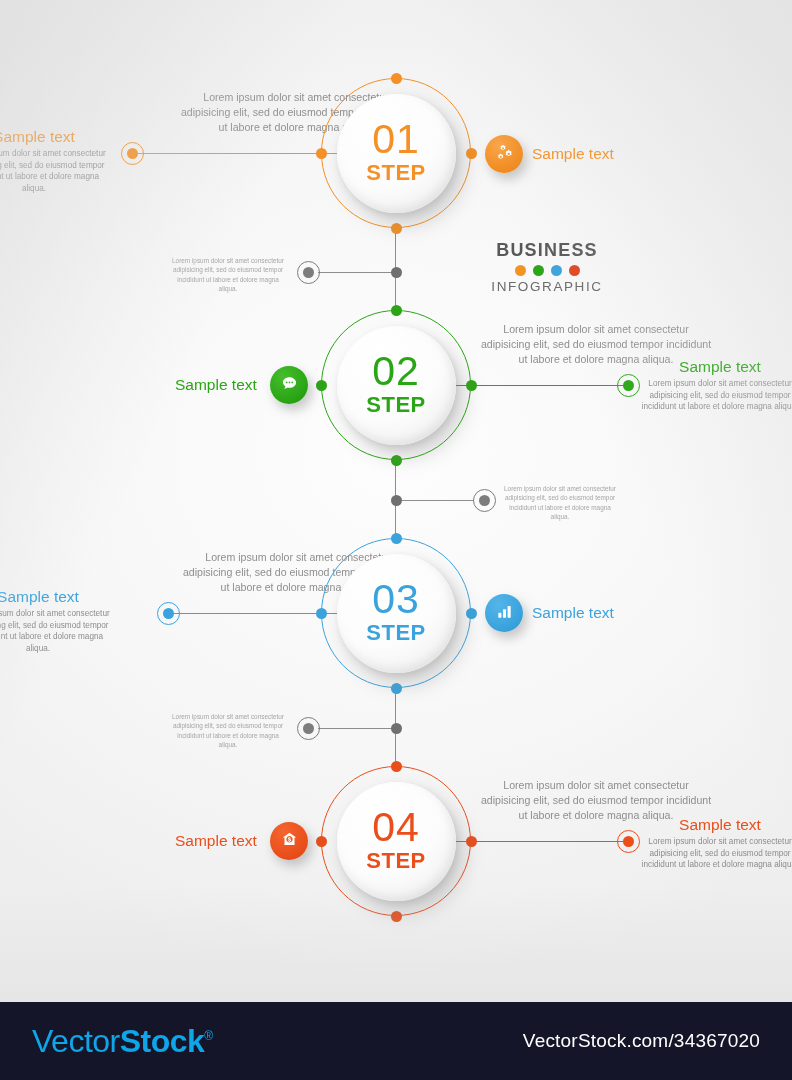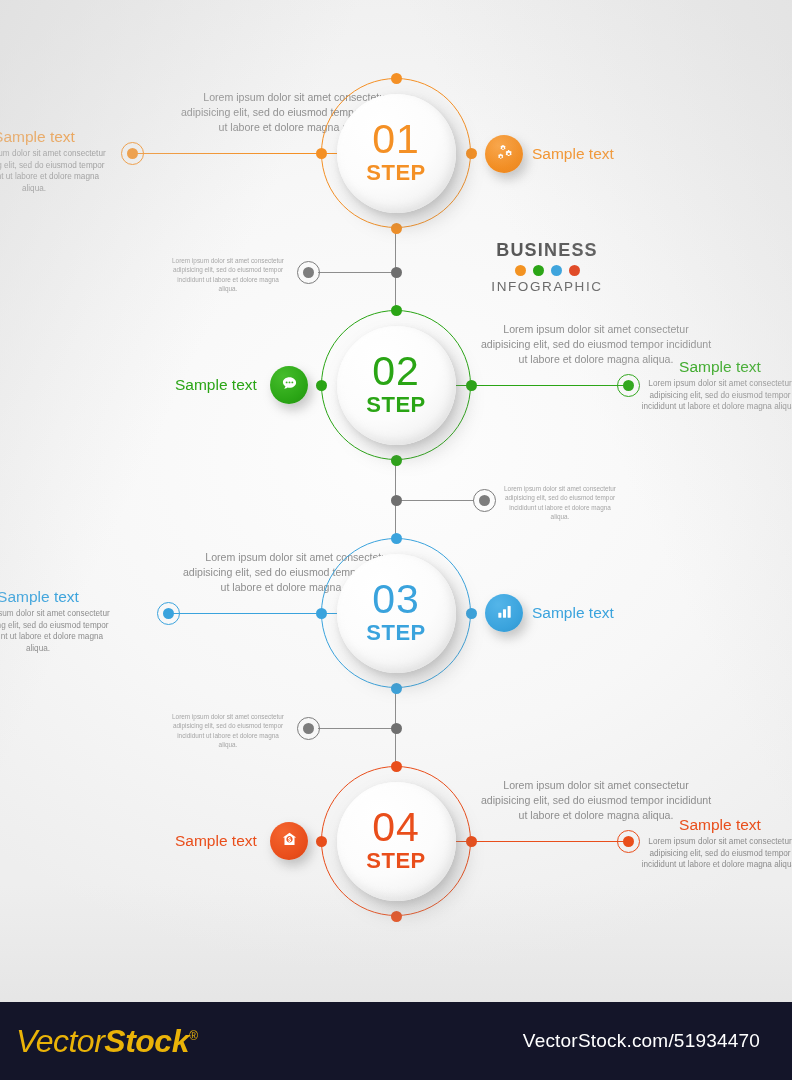--- a/index.html
+++ b/index.html
@@ -205,26 +205,25 @@
   .footer {
     position: absolute;
     left: 0; bottom: 0;
     width: 792px; height: 78px;
     background: #141529;
     display: flex;
     align-items: center;
   }
   .vs-logo {
     position: absolute;
-    left: 16px;
+    left: 32px;
     font-size: 32px;
-    color: #eab308;
+    color: #0ea5e9;
     letter-spacing: -0.5px;
     font-weight: 300;
-    font-style: italic;
   }
   .vs-logo b { font-weight: 700; }
   .vs-logo sup { font-size: 12px; vertical-align: super; }
   .vs-url {
     position: absolute;
     right: 32px;
     font-size: 19px;
     color: #ffffff;
     letter-spacing: 0.2px;
   }
@@ -379,16 +378,16 @@
           <path d="M12 3.4L3.6 9.5h2.05v9.6h12.7V9.5h2.05L12 3.4zm0 4.3c2.2 0 3.98 1.78 3.98 3.98S14.2 15.66 12 15.66s-3.98-1.78-3.98-3.98S9.8 7.7 12 7.7zm.48 1.1h-.96v.62c-.86.12-1.42.66-1.42 1.42 0 .86.56 1.3 1.6 1.56.7.18.92.36.92.66 0 .32-.3.54-.78.54-.54 0-.98-.22-1.3-.5l-.52.84c.36.32.9.54 1.5.6v.64h.96v-.64c.9-.12 1.48-.68 1.48-1.48 0-.84-.52-1.28-1.6-1.56-.72-.18-.92-.34-.92-.62 0-.3.26-.5.7-.5.46 0 .88.18 1.2.44l.5-.84a2.85 2.85 0 00-1.36-.56V8.8z"></path>
         </svg>
     </span>
   </div>
   <div class="badge-label" style="left:175px;top:841px;color:#e94e1b;">Sample text</div>
 
   <div class="vignette"></div>
 
   <div class="footer">
     <div class="vs-logo"><span>Vector</span><b>Stock</b><sup>®</sup></div>
-    <div class="vs-url">VectorStock.com/51934470</div>
+    <div class="vs-url">VectorStock.com/34367020</div>
   </div>
 
 </div>
 
 </body></html>

